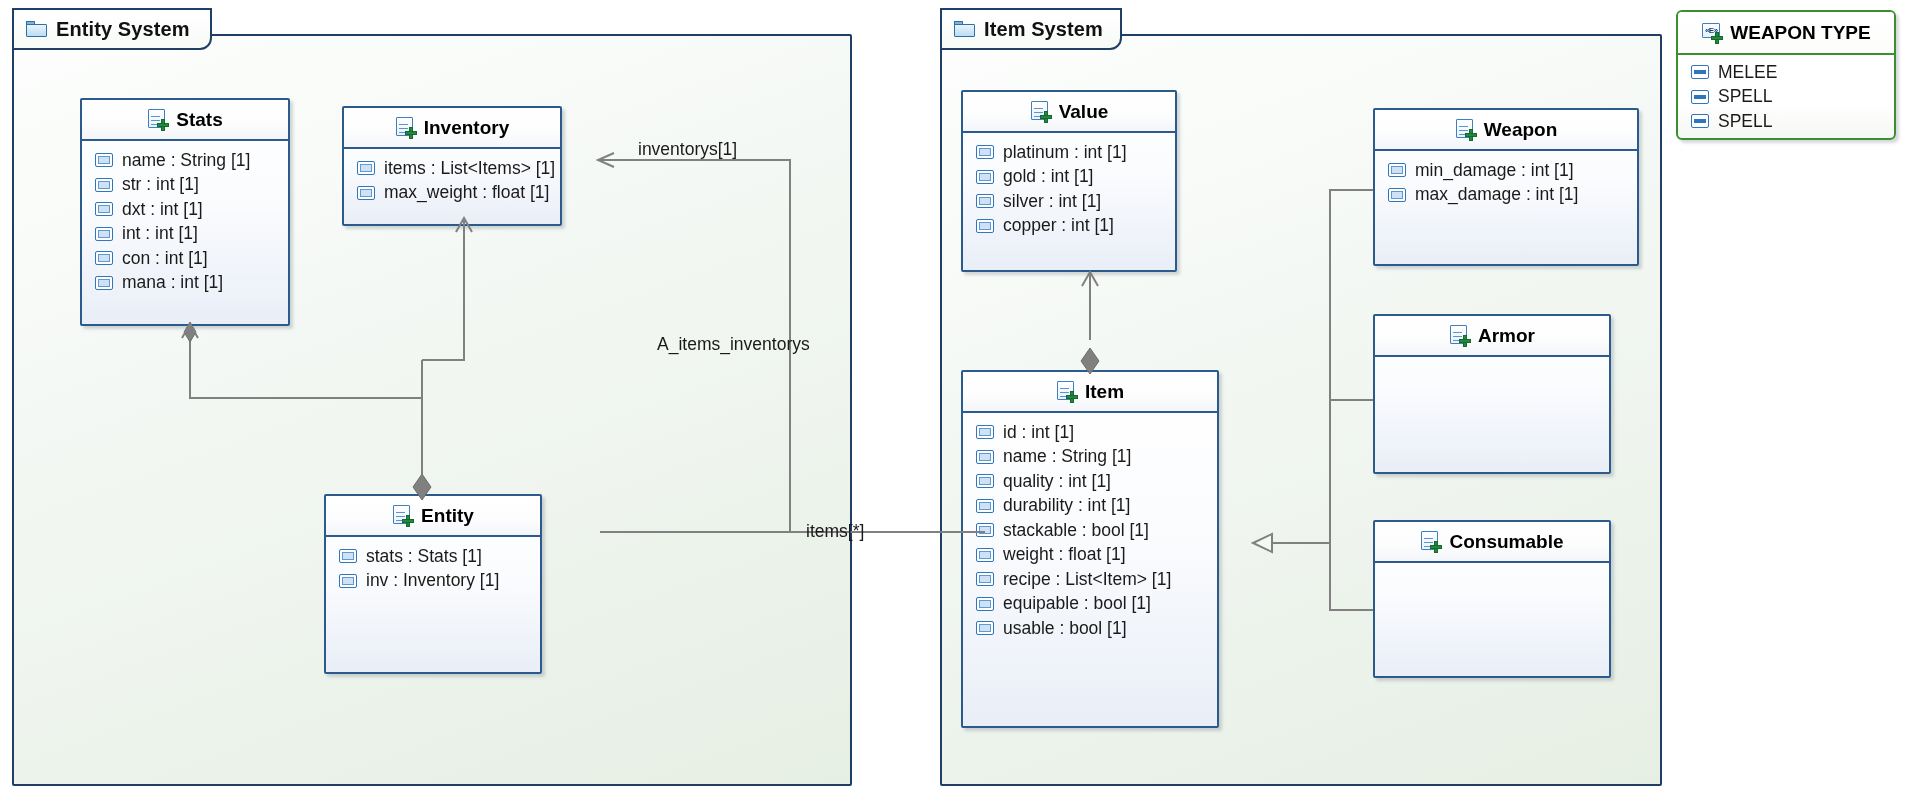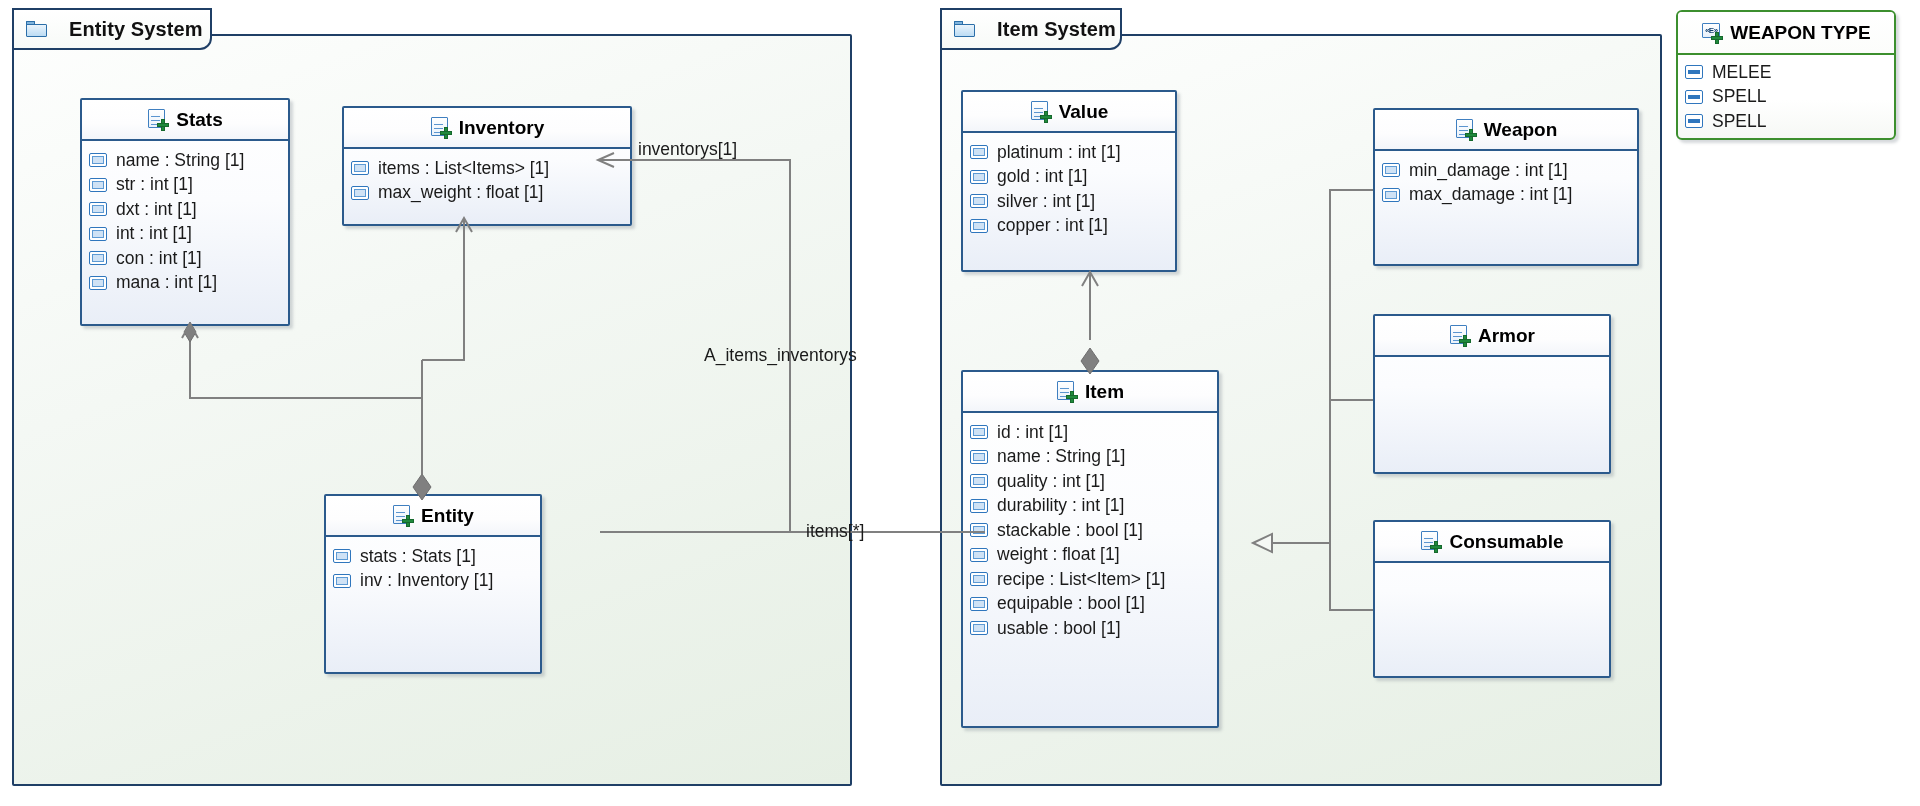--- a/index.html
+++ b/index.html
@@ -26,21 +26,21 @@
     box-sizing:border-box;
     border:2px solid #1f3f66;
     background:linear-gradient(180deg,#ffffff 0%,#f7faf7 100%);
     display:flex;align-items:center;
     padding:0 18px 0 12px;
     border-bottom-right-radius:12px;
     z-index:3;
   }
   .package .pkg-title{
     font-size:20px;font-weight:bold;color:#111;
-    margin-left:22px;letter-spacing:.1px;white-space:nowrap;
+    margin-left:9px;letter-spacing:.1px;white-space:nowrap;
   }
 
   
   .folder-ico{width:21px;height:16px;position:relative;flex:0 0 auto;}
   .folder-ico .tabp{position:absolute;left:0;top:0;width:9px;height:4px;background:#7fb4dd;border:1px solid #2b6ea8;border-bottom:none;box-sizing:border-box;border-radius:1px 1px 0 0;}
   .folder-ico .bodyp{position:absolute;left:0;top:3px;width:21px;height:13px;background:linear-gradient(180deg,#eaf4fc 0%,#bcdcf3 100%);border:1px solid #2b6ea8;box-sizing:border-box;border-radius:1px;}
 
   
   .uclass{
     position:absolute;box-sizing:border-box;
@@ -50,21 +50,21 @@
     overflow:hidden;
   }
   .uclass .hdr{
     height:39px;display:flex;align-items:center;justify-content:center;
     border-bottom:2px solid #2b5a8c;
     background:linear-gradient(180deg,#ffffff 0%,#fdfdfe 60%,#f3f5fa 100%);
     gap:7px;
   }
   .uclass .cls-name{font-size:19px;font-weight:bold;color:#000;white-space:nowrap;}
   .uclass .attrs{padding:7px 0 7px 0;}
-  .attr-row{display:flex;align-items:center;height:24.5px;padding-left:7px;gap:9px;}
+  .attr-row{display:flex;align-items:center;height:24.5px;padding-left:13px;gap:9px;}
   .attr-text{font-size:17.5px;color:#1a1a1a;white-space:nowrap;}
 
   
   .cls-ico{width:22px;height:22px;position:relative;flex:0 0 auto;}
   .cls-ico .pg{position:absolute;left:1px;top:0;width:17px;height:19px;
     border:1.6px solid #3f7fc0;box-sizing:border-box;border-radius:1px;
     background:linear-gradient(180deg,#ffffff 0%,#eaf2fb 100%);}
   .cls-ico .ln{position:absolute;left:4px;width:9px;height:1.6px;background:#5b95cf;}
   .cls-ico .l1{top:7px;} .cls-ico .l2{top:11px;} .cls-ico .l3{top:15px;}
   .cls-ico .plus{position:absolute;right:0;bottom:0;width:12px;height:12px;}
@@ -207,21 +207,21 @@
         <div class="attr-row">
           <span class="attr-ico">
               <span class="outer"></span>
               <span class="inner"></span>
             </span>
           <span class="attr-text">mana : int [1]</span>
         </div>
       </div>
     </div>
 
-    <div class="uclass" style="left:330px;top:98px;width:290px;height:120px;">
+    <div class="uclass" style="left:330px;top:98px;width:220px;height:120px;">
       <div class="hdr">
         <span class="cls-ico">
           <span class="pg"></span>
             <span class="ln l1"></span>
             <span class="ln l2"></span>
             <span class="ln l3"></span>
             <span class="plus"></span>
         </span>
         <span class="cls-name">Inventory</span>
       </div>
@@ -489,16 +489,16 @@
         <span class="attr-ico lit-ico">
             <span class="outer"></span>
             <span class="inner"></span>
           </span>
         <span class="attr-text">SPELL</span>
       </div>
     </div>
   </div>
 
   <div class="edge-label" style="left:638px;top:108px;margin-top:31px;">inventorys[1]</div>
-  <div class="edge-label" style="left:657px;top:345px;margin-left:47px;">A_items_inventorys</div>
+  <div class="edge-label" style="left:657px;top:334px;">A_items_inventorys</div>
   <div class="edge-label" style="left:806px;top:521px;">items[*]</div>
 
 </div>
 
 </body></html>

